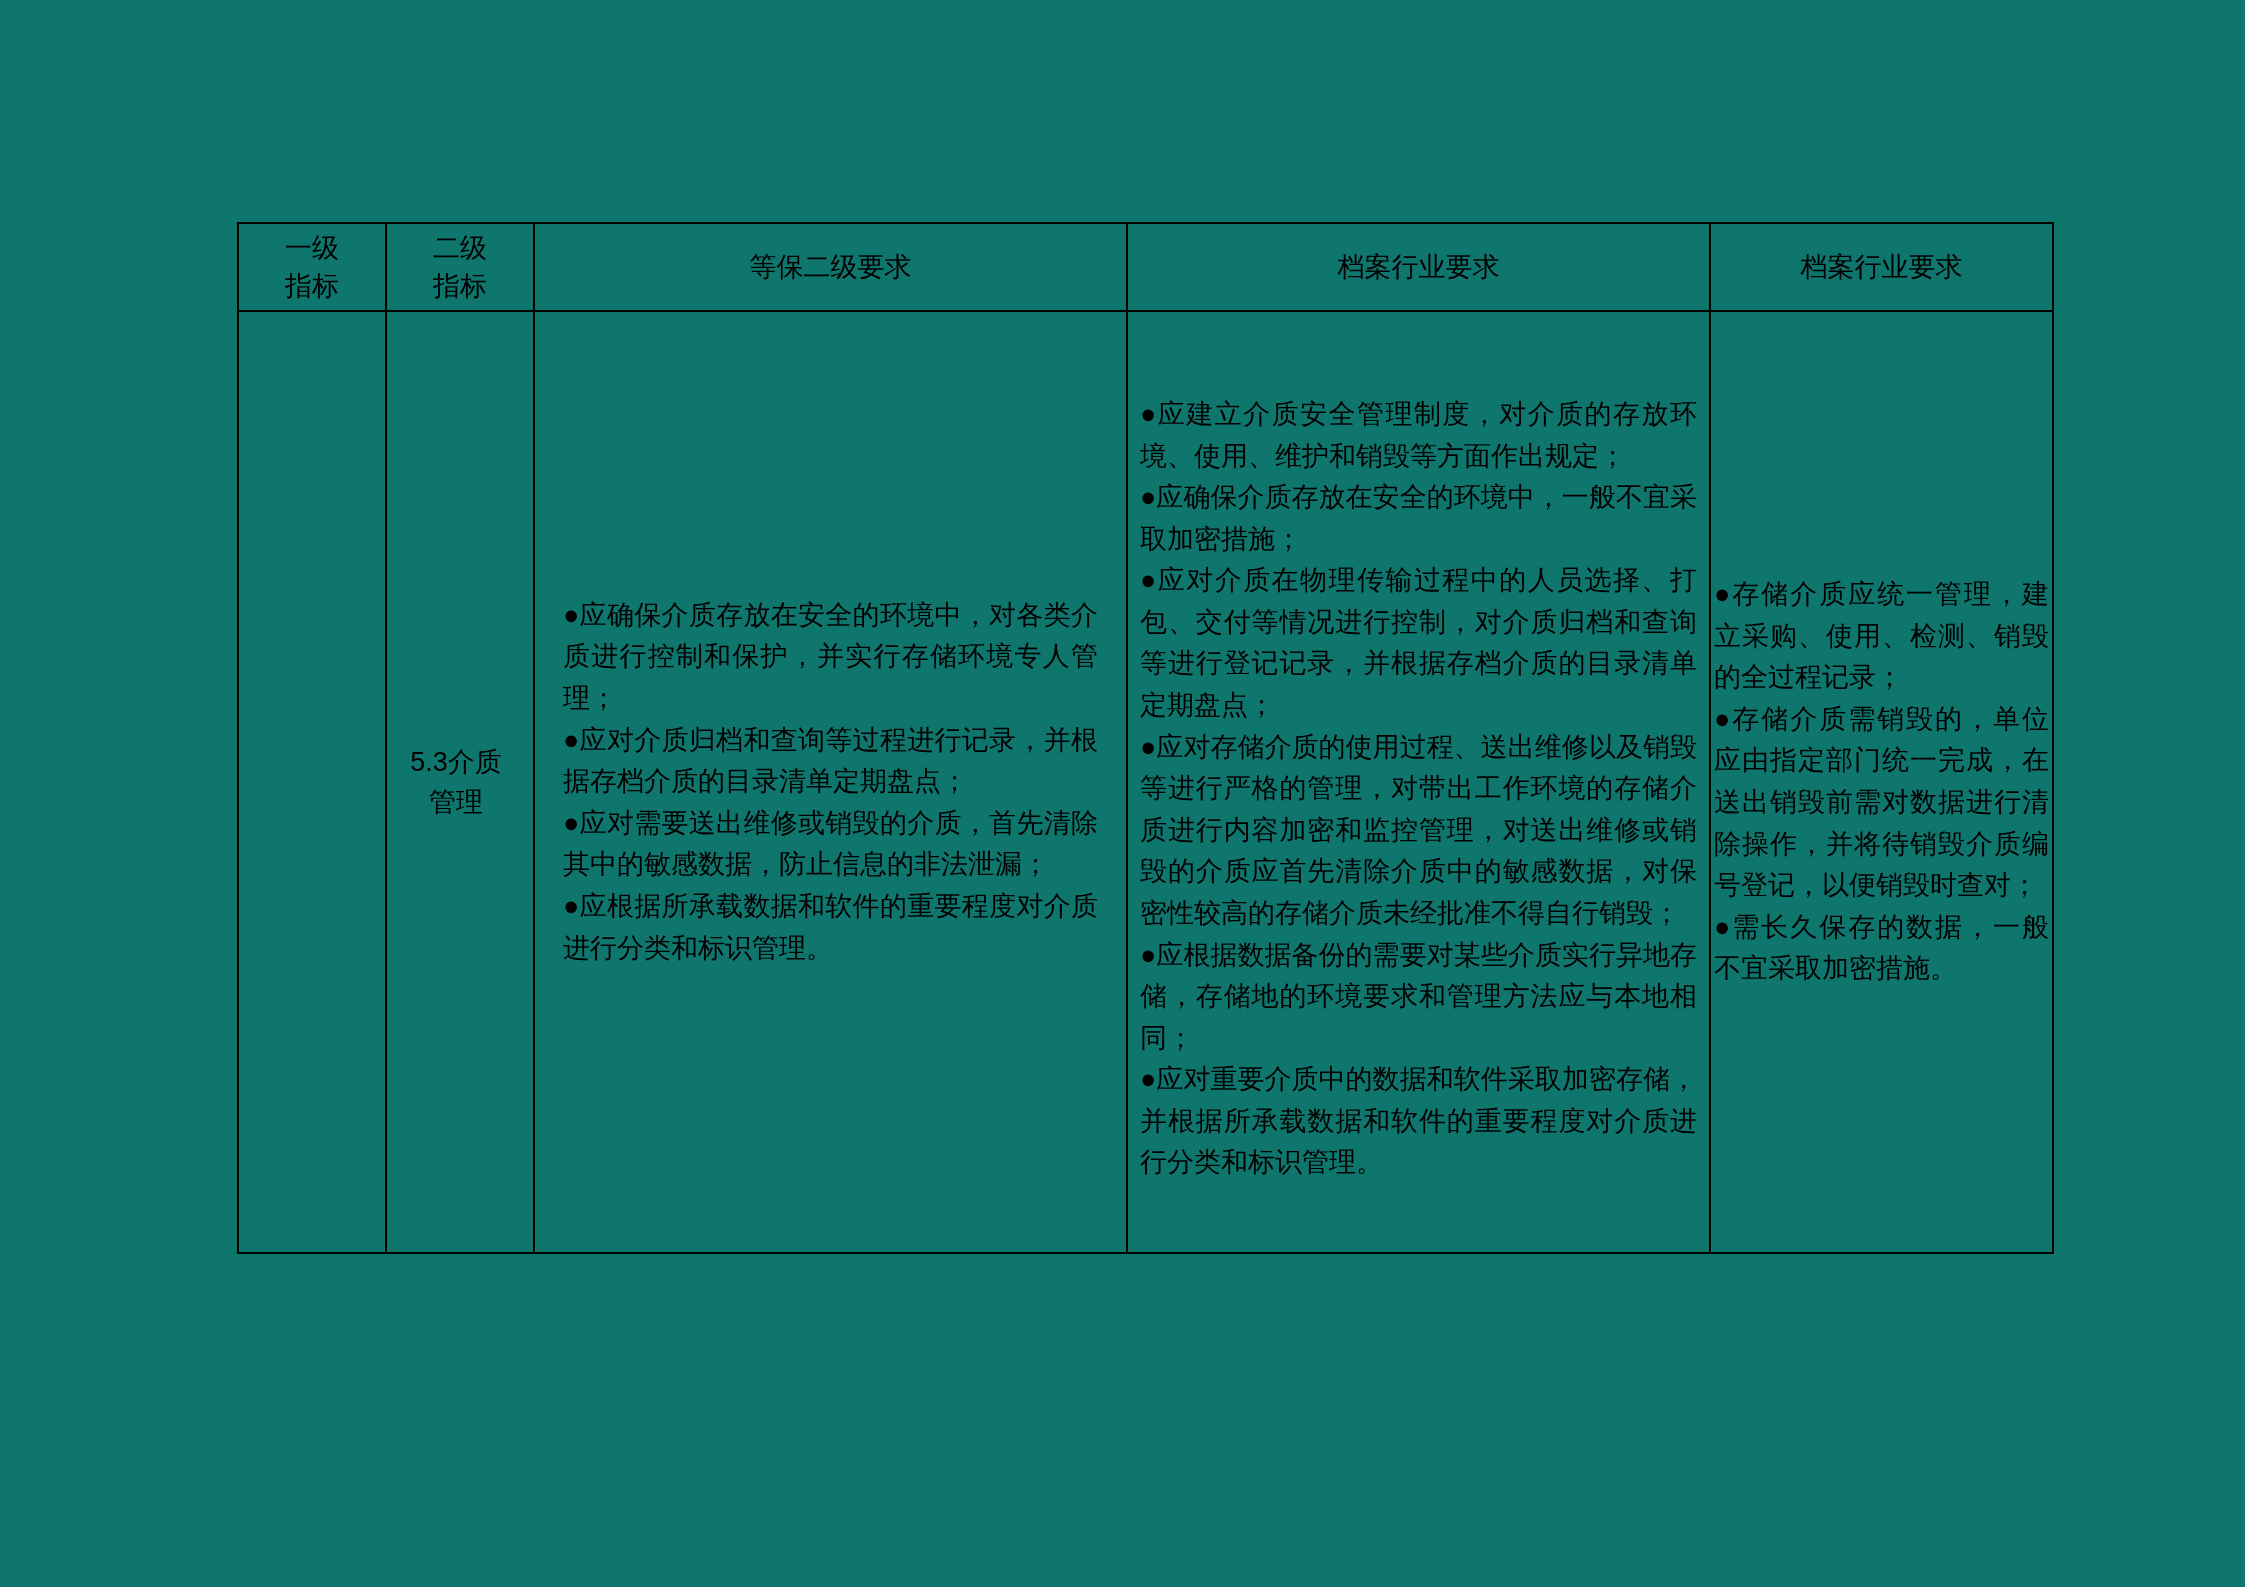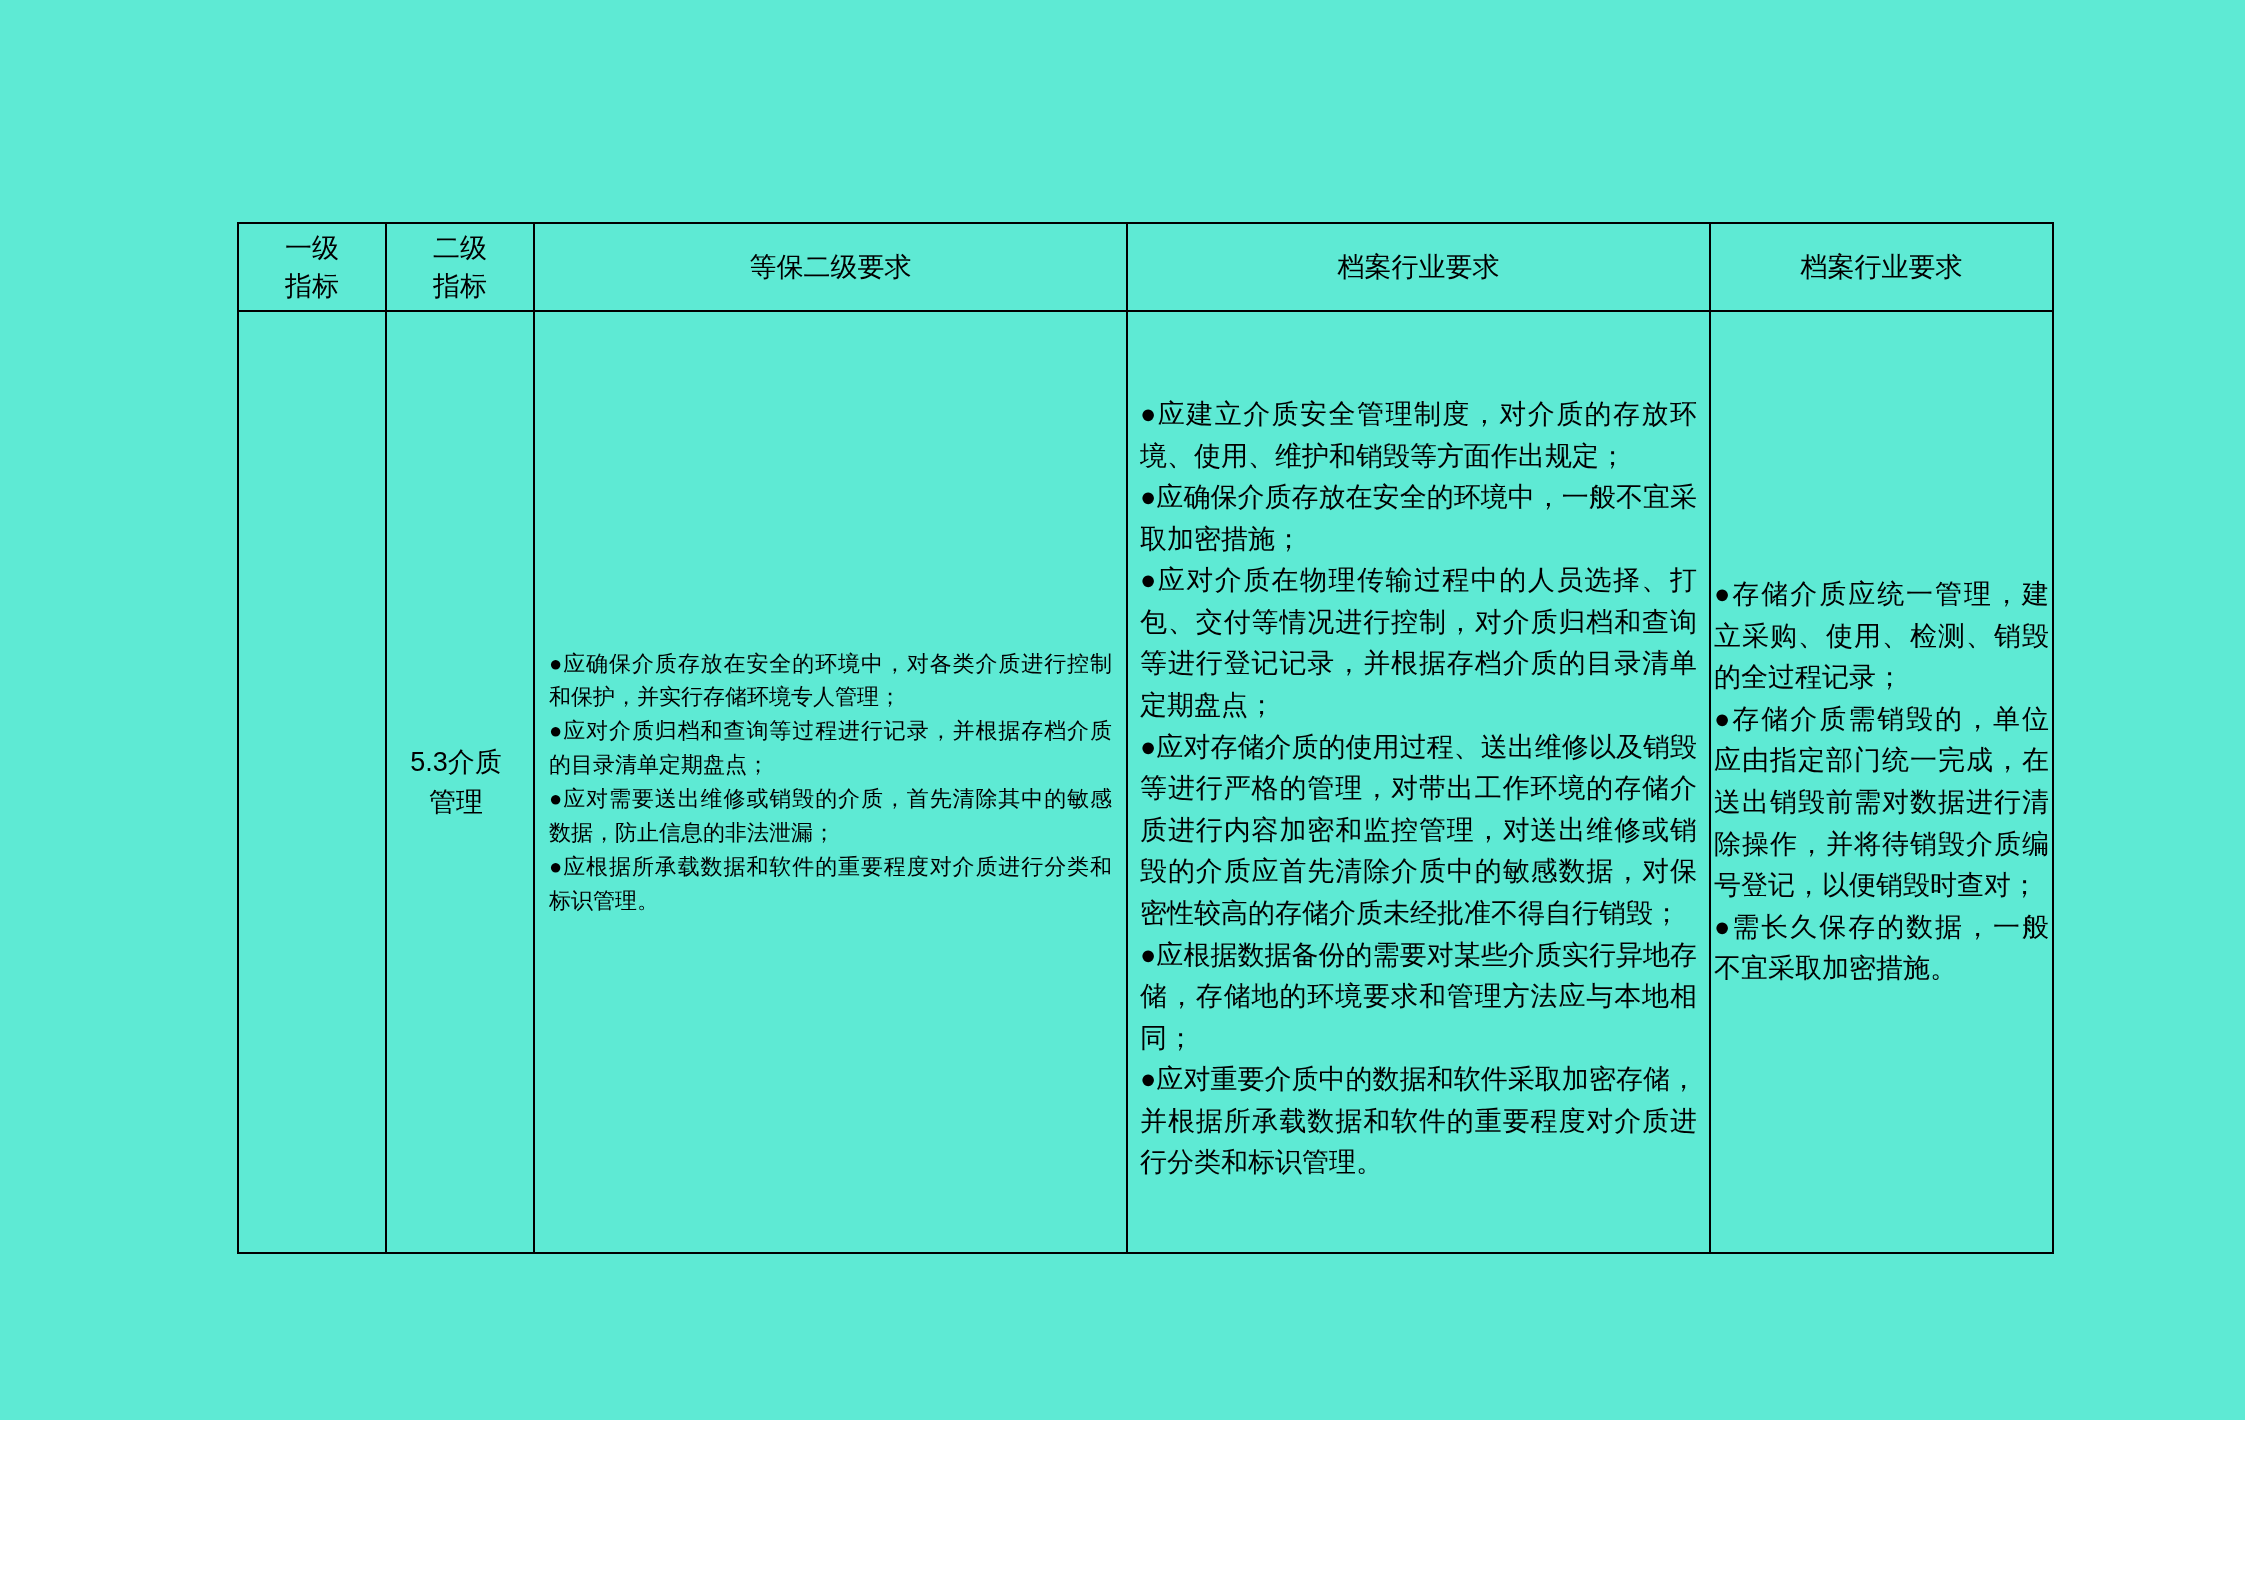--- a/index.html
+++ b/index.html
@@ -12,22 +12,22 @@
     height: 1587px;
     font-family: "Liberation Sans", sans-serif;
     color: #000000;
     position: relative;
   }
   .page {
     position: absolute;
     left: 0;
     top: 0;
     width: 2245px;
-    height: 1420px;
-    background: #5eead4;
+    height: 1587px;
+    background: #0f766e;
   }
   .table-wrap {
     position: absolute;
     left: 237px;
     top: 222px;
     width: 1815px;
   }
   table.doc-table {
     border-collapse: collapse;
     table-layout: fixed;
@@ -75,21 +75,21 @@
   .req-list {
     font-size: 26.5px;
     line-height: 1.52;
     text-align: justify;
     text-justify: inter-ideograph;
   }
   .req-list .item {
     display: block;
     text-indent: 0;
   }
-  .col3 .req-list { font-size: 22px; line-height: 1.54; padding: 0 14px; }
+  .col3 .req-list { font-size: 27px; line-height: 1.54; padding: 0 28px; }
   .col4 .req-list { font-size: 27px; line-height: 1.54; padding: 0 12px; }
   .col5 .req-list { font-size: 27px; line-height: 1.54; padding: 0 3px; }
   .col4 td, .col4 { }
   .cell-col4 { vertical-align: top; margin-top: 25px; }
   .cell-col4 .req-list { padding-top: 14px; }
   .cell-col5 { vertical-align: middle; }
 </style>
 </head>
 <body>
 

